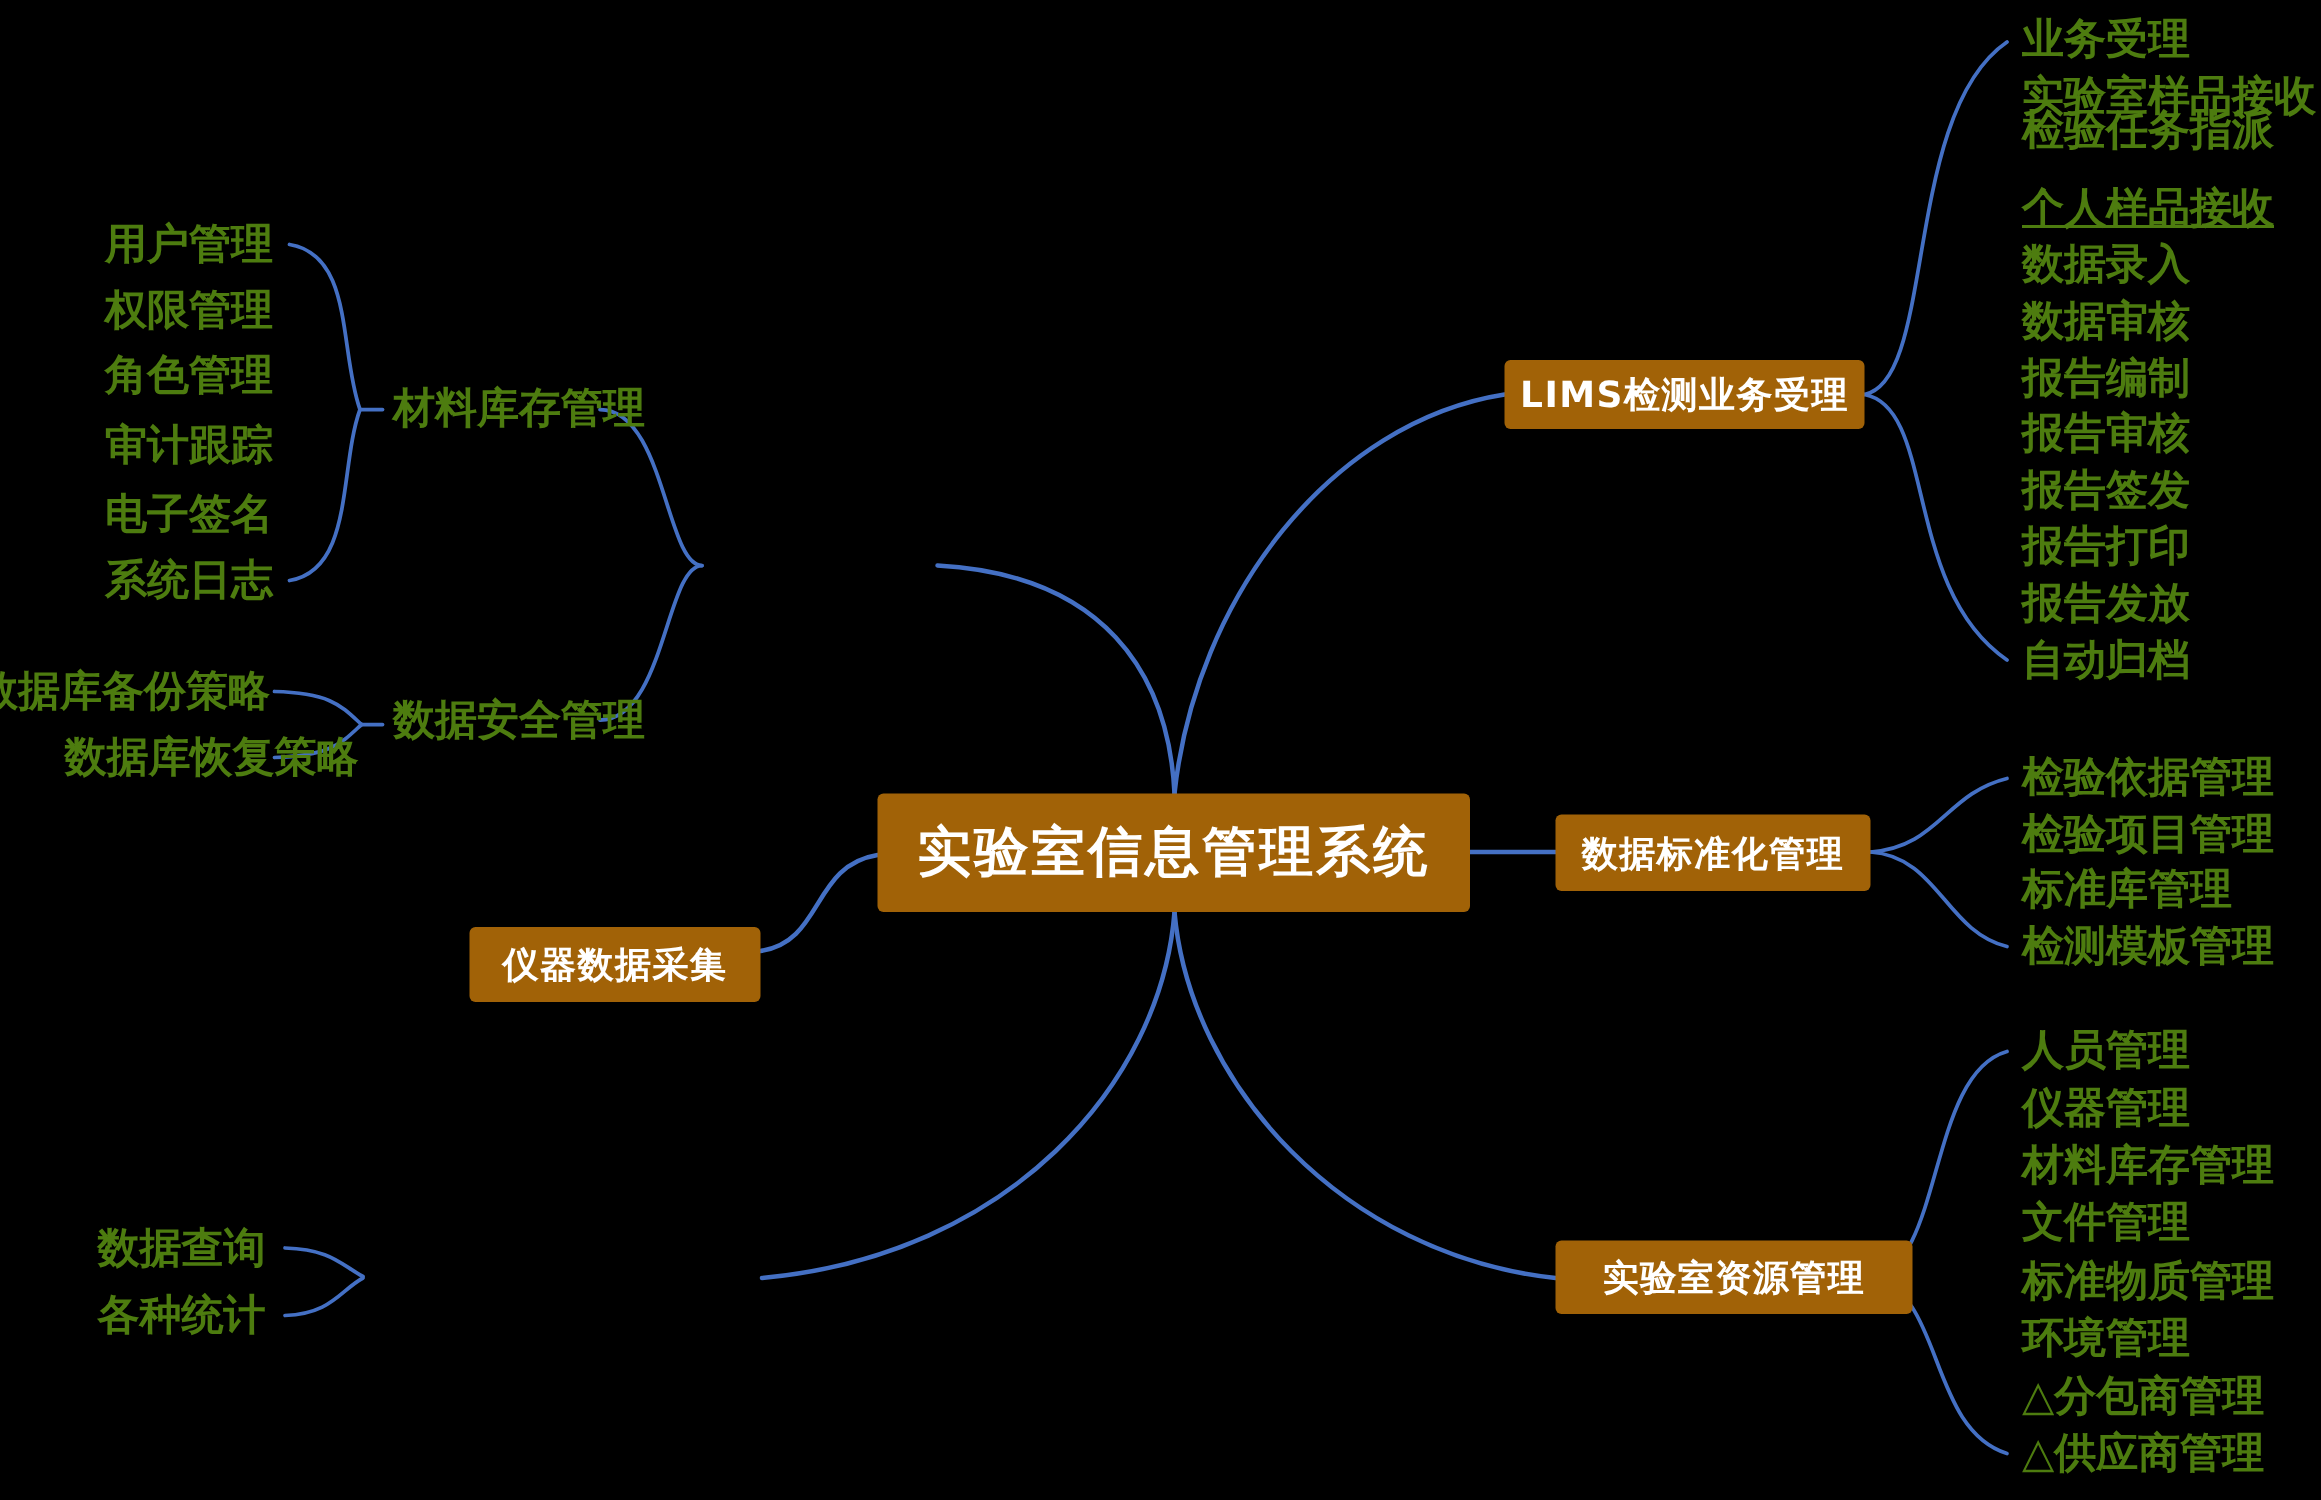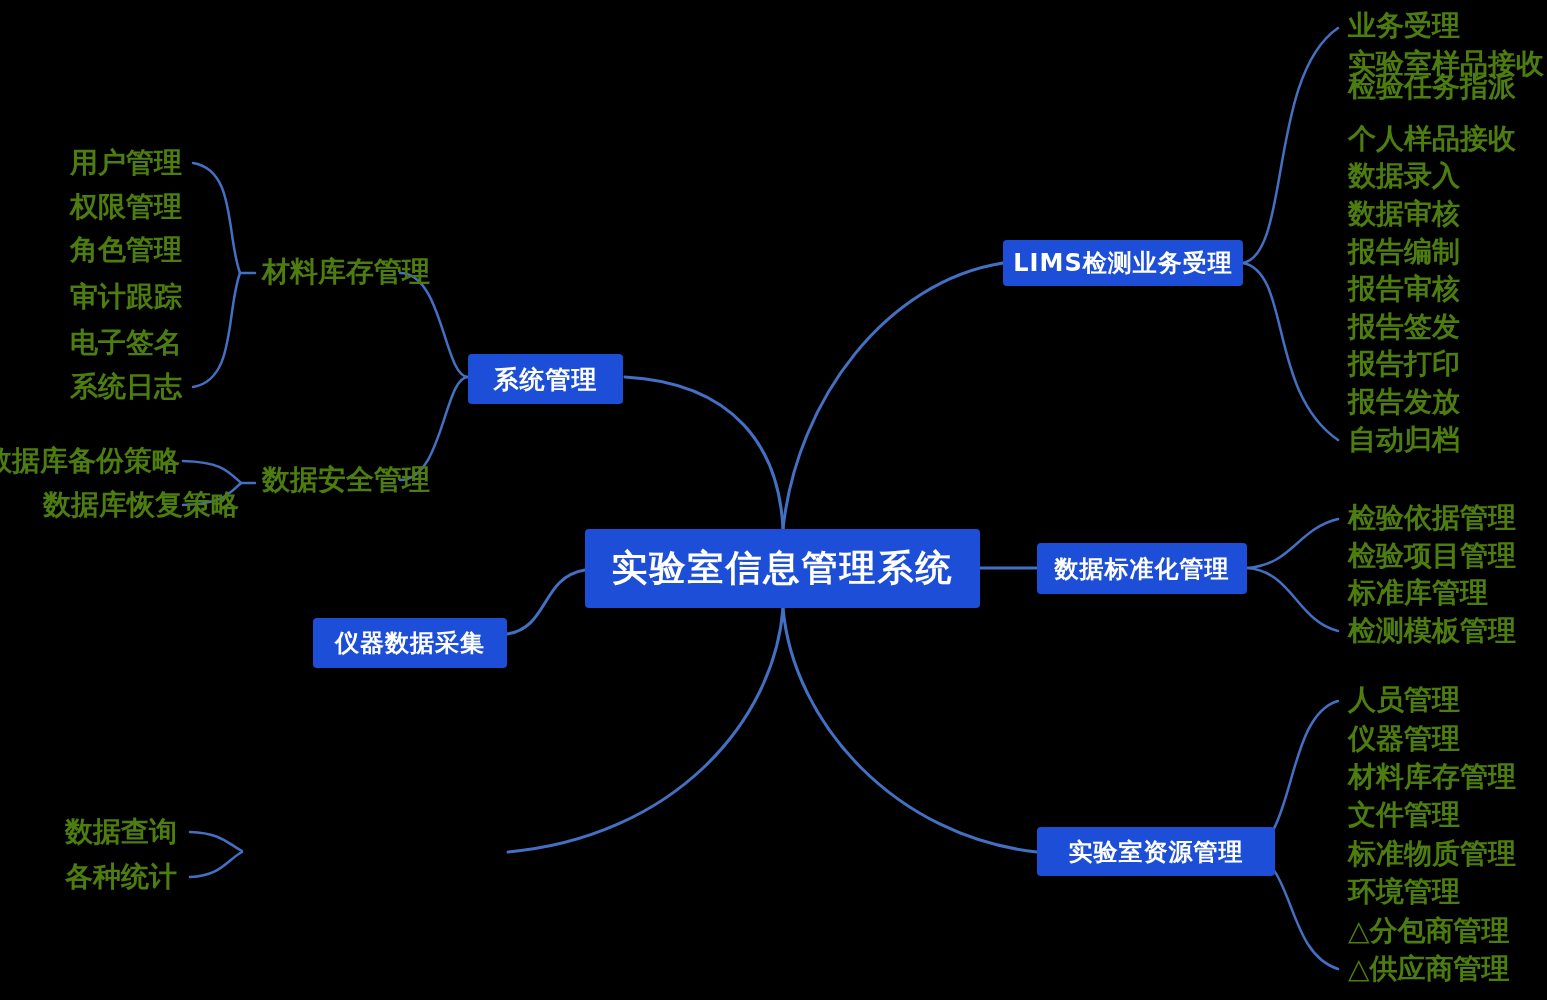--- a/index.html
+++ b/index.html
@@ -6,21 +6,21 @@
   #canvas{
     position:relative;
     width:1547px;height:1000px;
     background:#000;
     font-family:"DejaVu Sans","Liberation Sans",sans-serif;
     overflow:hidden;
   }
   #edges{position:absolute;left:0;top:0;width:1547px;height:1000px;}
   .node{
     position:absolute;
-    background:#1d4ed8;
+    background:#a16207;
     color:#ffffff;
     font-weight:bold;
     display:flex;align-items:center;justify-content:center;
     border-radius:4px;
     white-space:nowrap;
     box-sizing:border-box;
   }
   .node.center{font-size:36px;letter-spacing:2px;}
   .node.branch{font-size:24px;letter-spacing:1px;}
   .leaf{
@@ -70,21 +70,20 @@
       <path d="M1248 852 C1296 843 1285 716 1338 701"></path>
       <path d="M1248 852 C1296 861 1285 952 1338 969"></path>
 
       <path d="M190 832 C221 833 227 843 242 851"></path>
       <path d="M190 877 C221 876 227 860 242 852"></path>
     </g>
   </svg>
 
   <div class="node center" style="left:585px;top:529px;width:395px;height:79px;">实验室信息管理系统</div>
 
-  <div class="node branch" style="left:468px;top:354px;width:155px;height:50px;font-size:25px;">系统管理</div>
   <div class="node branch" style="left:1003px;top:240px;width:240px;height:46px;">LIMS检测业务受理</div>
   <div class="node branch" style="left:1037px;top:543px;width:210px;height:51px;font-family:Liberation Serif, serif;">数据标准化管理</div>
   <div class="node branch" style="left:313px;top:618px;width:194px;height:50px;">仪器数据采集</div>
   <div class="node branch" style="left:1037px;top:827px;width:238px;height:49px;">实验室资源管理</div>
 
   <div class="leaf" style="left:262px;top:260px;">材料库存管理</div>
   <div class="leaf" style="left:262px;top:468px;">数据安全管理</div>
 
   <div class="leaf r" style="right:1365px;top:151px;">用户管理</div>
   <div class="leaf r" style="right:1365px;top:195px;">权限管理</div>
@@ -95,21 +94,21 @@
 
   <div class="leaf r" style="right:1367px;top:449px;">数据库备份策略</div>
   <div class="leaf r" style="right:1308px;top:493px;">数据库恢复策略</div>
 
   <div class="leaf r" style="right:1370px;top:820px;">数据查询</div>
   <div class="leaf r" style="right:1370px;top:865px;">各种统计</div>
 
   <div class="leaf" style="left:1348px;top:14px;">业务受理</div>
   <div class="leaf" style="left:1348px;top:52px;">实验室样品接收</div>
   <div class="leaf" style="left:1348px;top:75px;">检验任务指派</div>
-  <div class="leaf" style="left:1348px;top:127px;">个人样品接收</div>
+  <div class="leaf" style="left:1348px;top:127px;text-decoration:underline;">个人样品接收</div>
   <div class="leaf" style="left:1348px;top:164px;">数据录入</div>
   <div class="leaf" style="left:1348px;top:202px;">数据审核</div>
   <div class="leaf" style="left:1348px;top:240px;">报告编制</div>
   <div class="leaf" style="left:1348px;top:277px;">报告审核</div>
   <div class="leaf" style="left:1348px;top:315px;">报告签发</div>
   <div class="leaf" style="left:1348px;top:352px;">报告打印</div>
   <div class="leaf" style="left:1348px;top:390px;">报告发放</div>
   <div class="leaf" style="left:1348px;top:428px;">自动归档</div>
 
   <div class="leaf" style="left:1348px;top:506px;">检验依据管理</div>

